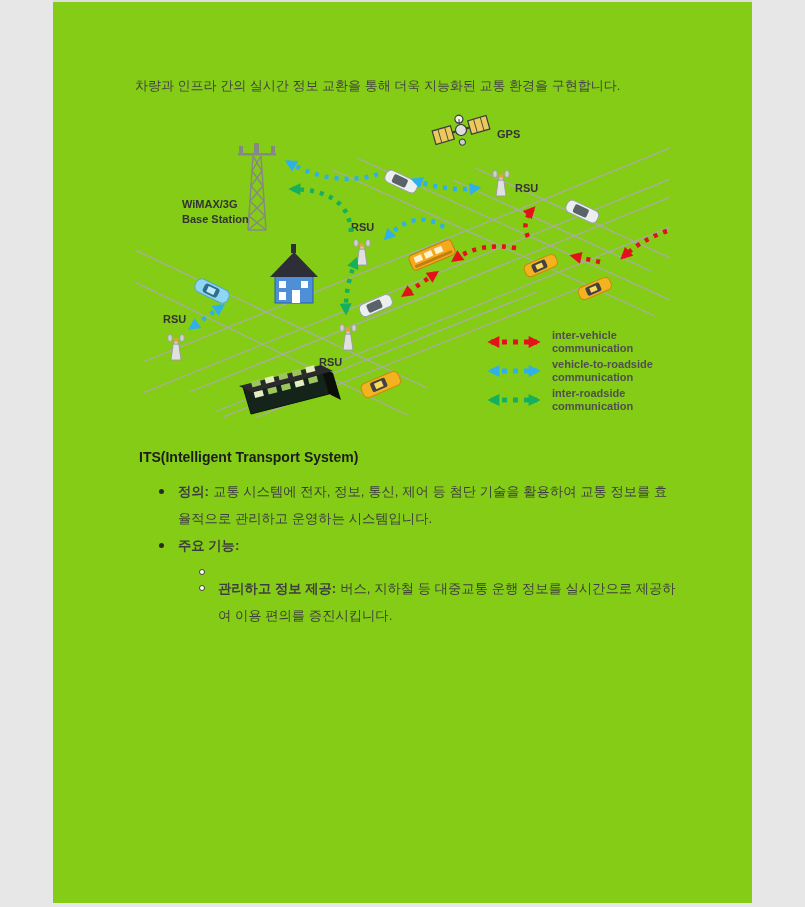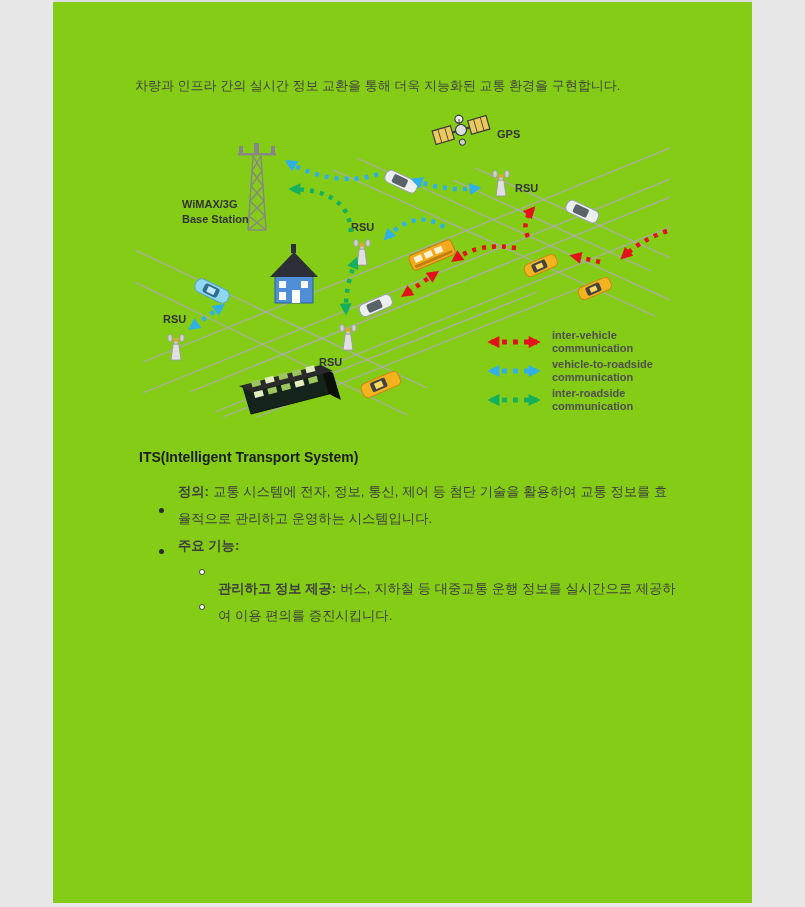--- a/index.html
+++ b/index.html
@@ -16,21 +16,21 @@
     position:absolute;left:82px;top:74px;width:560px;margin:0;
     font-size:13px;line-height:20px;color:#424242;
   }
   .figure{position:absolute;left:82px;top:108px;width:535px;height:307px;}
   .figure svg{display:block;width:535px;height:307px;}
   .heading{
     position:absolute;left:82px;top:443px;margin:4px;
     font-size:14px;font-weight:bold;color:#1c1c1c;
   }
   .bullets{position:absolute;left:82px;top:476px;width:545px;}
-  .li{display:flex;align-items:center;}
+  .li{display:flex;align-items:flex-start;}
   .dot{flex:0 0 auto;width:5px;height:5px;border-radius:50%;background:#2a2a2a;margin:11px 14px 0 24px;}
   .circ{flex:0 0 auto;width:4px;height:4px;border-radius:50%;border:1.3px solid #3e3e3e;background:#fff;margin:10px 13px 0 64px;}
   .txt{margin:0;font-size:13.3px;line-height:27px;color:#3e3e3e;}
   .txt b{font-weight:bold;}
   .rest{margin-left:4px;}
   svg text{font-family:"Liberation Sans","DejaVu Sans",sans-serif;}
   .diag-label{font-size:11px;font-weight:bold;fill:#333333;}
   .legend-text{font-size:11px;font-weight:bold;fill:#4f4f4f;}
 </style>
 </head>

